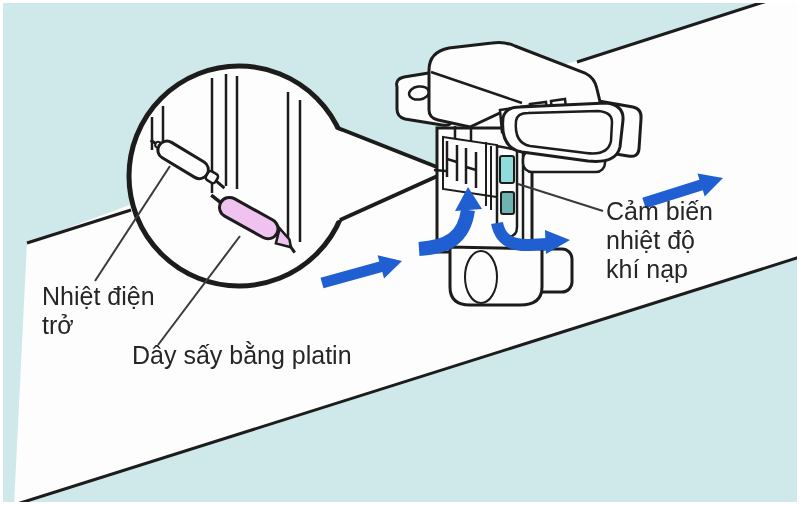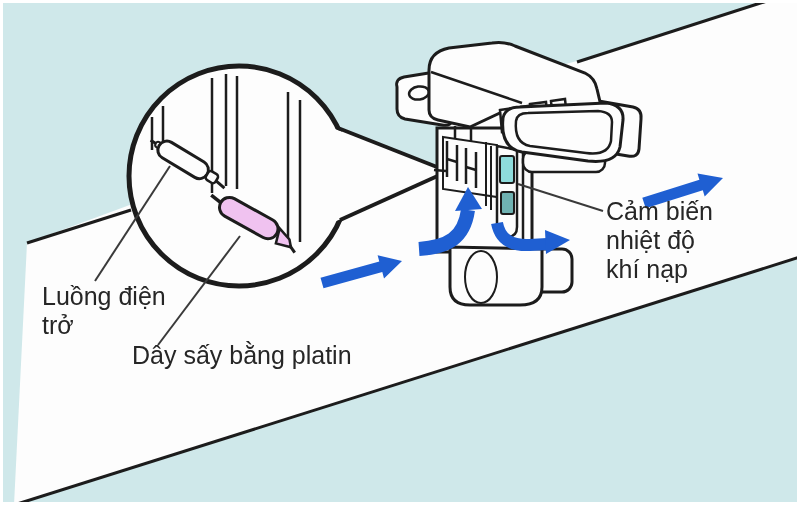--- a/index.html
+++ b/index.html
@@ -142,16 +142,16 @@
       <path class="blues" d="M419,249 C448,247 464,238 468,210" stroke-width="14"></path>
       <polygon class="blue" points="455,211 482,209 468,187"></polygon>
       <path class="blues" d="M497,223 C500,239 511,246 530,245 L547,244" stroke-width="12"></path>
       <polygon class="blue" points="545,230 546,254 570,240"></polygon>
       <polygon class="blue" points="642.3,197.8 645.7,208.2 702.8,190.2 704.7,196.4 723,178 697.5,173.5 699.4,179.7"></polygon>
     </g>
 
     <rect x="0" y="0" width="800" height="505" fill="none" stroke="#ffffff" stroke-width="6"></rect>
   </svg>
 
-  <div class="lbl" style="left:42px;top:282px;width:128px;">Luồng điện trở</div>
+  <div class="lbl" style="left:42px;top:282px;width:128px;">Nhiệt điện trở</div>
   <div class="lbl" style="left:132px;top:341px;width:260px;">Dây sấy bằng platin</div>
   <div class="lbl" style="left:606px;top:197px;width:108px;">Cảm biến nhiệt độ khí nạp</div>
 </div>
 
 </body></html>

